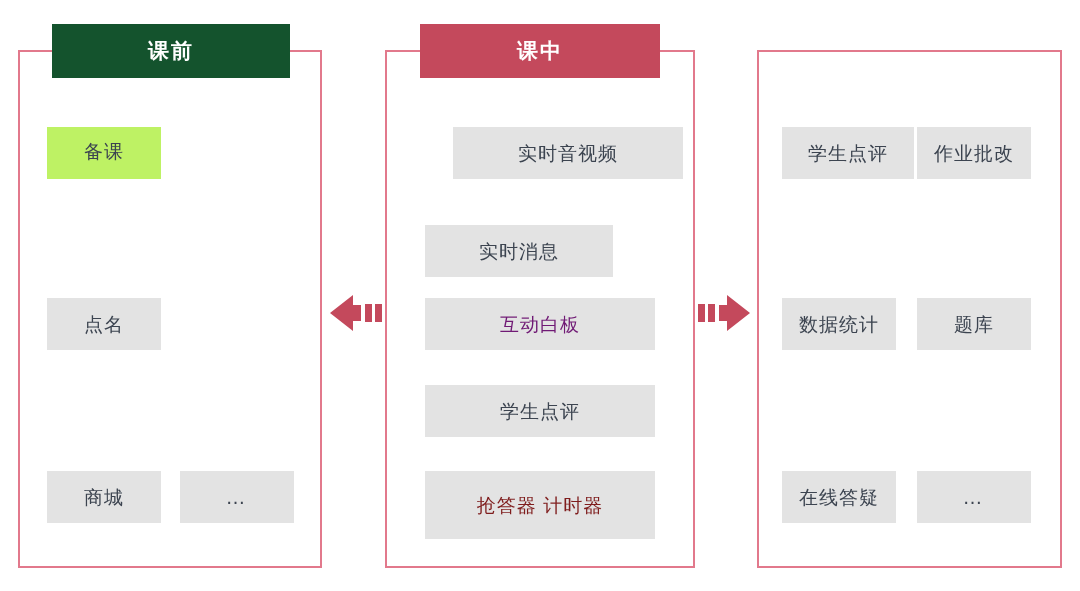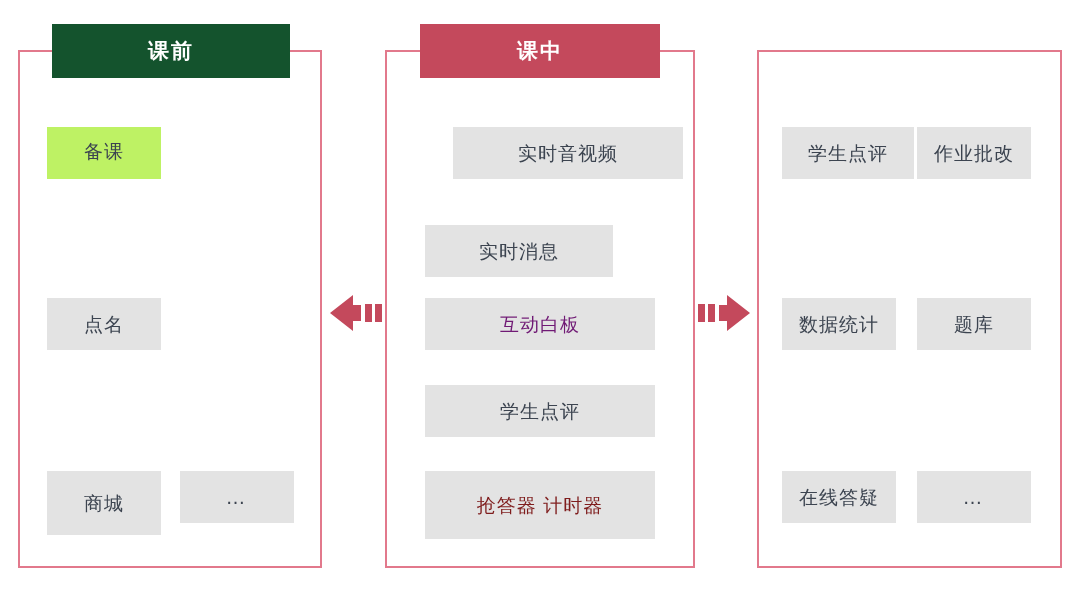--- a/index.html
+++ b/index.html
@@ -77,21 +77,21 @@
   .arrow svg { display: block; }
 </style>
 </head>
 <body>
 
 <div id="diagram">
     <div class="col-frame" style="left: 18px; top: 50px; width: 304px; height: 518px; border-color: rgb(226, 121, 140);"></div>
     <div class="col-banner" style="left: 52px; top: 24px; width: 238px; height: 54px; background: #14532d;">课前</div>
     <div class="chip" style="left: 47px; top: 127px; width: 114px; height: 52px; background: #bef264; color: rgb(60, 68, 80); font-family: Liberation Mono, monospace;">备课</div>
     <div class="chip" style="left: 47px; top: 298px; width: 114px; height: 52px; background: rgb(227, 227, 227); color: rgb(60, 68, 80);">点名</div>
-    <div class="chip" style="left: 47px; top: 471px; width: 114px; height: 64px; background: rgb(227, 227, 227); color: rgb(60, 68, 80);">商城</div>
+    <div class="chip" style="left: 47px; top: 471px; width: 114px; height: 52px; background: rgb(227, 227, 227); color: rgb(60, 68, 80);">商城</div>
     <div class="chip ellipsis" style="left: 180px; top: 471px; width: 114px; height: 52px; background: rgb(227, 227, 227); color: rgb(60, 68, 80);">…</div>
     <div class="col-frame" style="left: 385px; top: 50px; width: 310px; height: 518px; border-color: rgb(226, 121, 140);"></div>
     <div class="col-banner" style="left: 420px; top: 24px; width: 240px; height: 54px; background: rgb(196, 73, 92);">课中</div>
     <div class="chip bold" style="left: 425px; top: 127px; width: 230px; height: 52px; background: rgb(227, 227, 227); color: rgb(60, 68, 80);">实时音视频</div>
     <div class="chip" style="left: 425px; top: 214px; width: 188px; height: 52px; background: rgb(227, 227, 227); color: rgb(60, 68, 80); margin-top: 11px;">实时消息</div>
     <div class="chip" style="left: 425px; top: 298px; width: 230px; height: 52px; background: rgb(227, 227, 227); color: #701a75;">互动白板</div>
     <div class="chip" style="left: 425px; top: 385px; width: 230px; height: 52px; background: rgb(227, 227, 227); color: rgb(60, 68, 80);">学生点评</div>
     <div class="chip" style="left: 425px; top: 471px; width: 230px; height: 68px; background: rgb(227, 227, 227); color: #7f1d1d; text-align: center;">抢答器 计时器</div>
     <div class="col-frame" style="left: 757px; top: 50px; width: 305px; height: 518px; border-color: rgb(226, 121, 140);"></div>
     <div class="chip" style="left: 782px; top: 127px; width: 132px; height: 52px; background: rgb(227, 227, 227); color: rgb(60, 68, 80);">学生点评</div>

